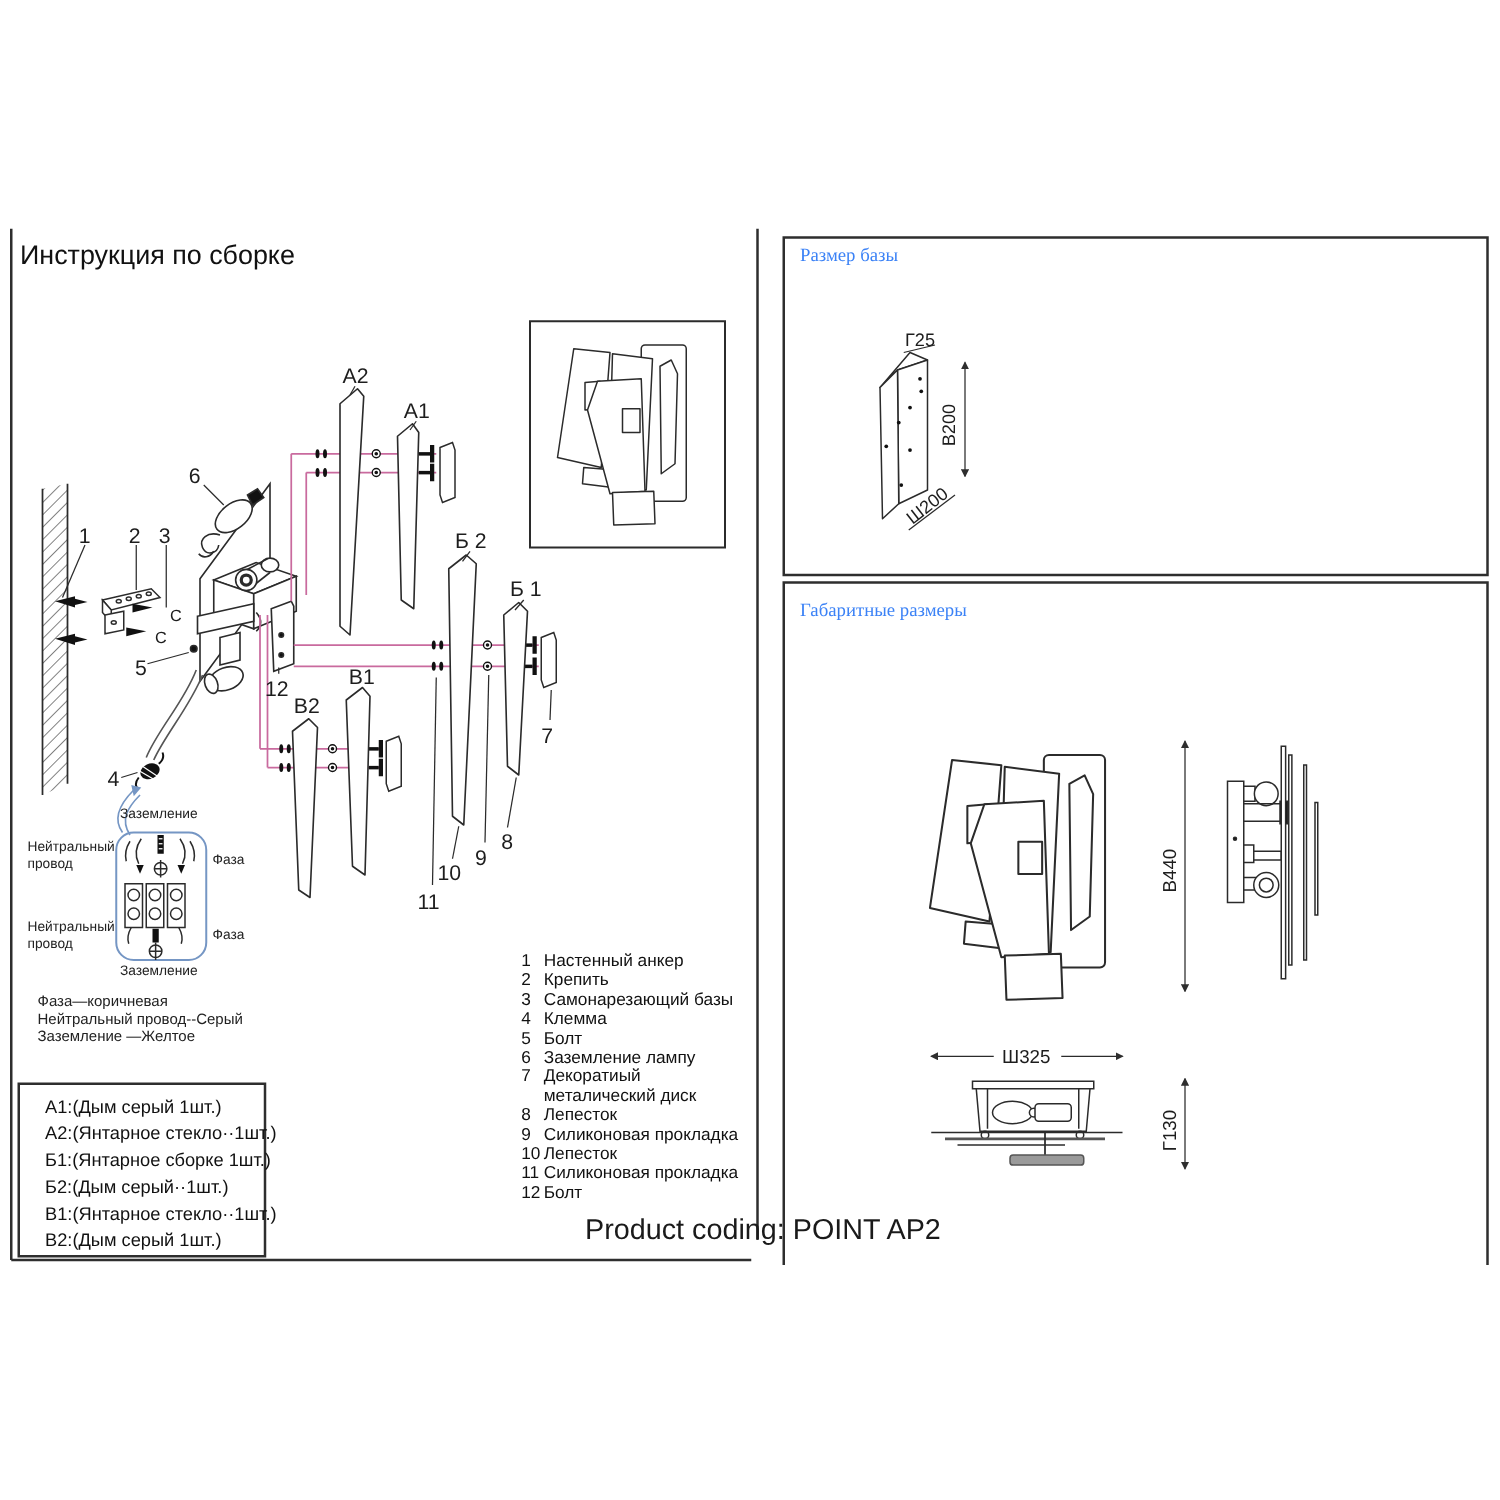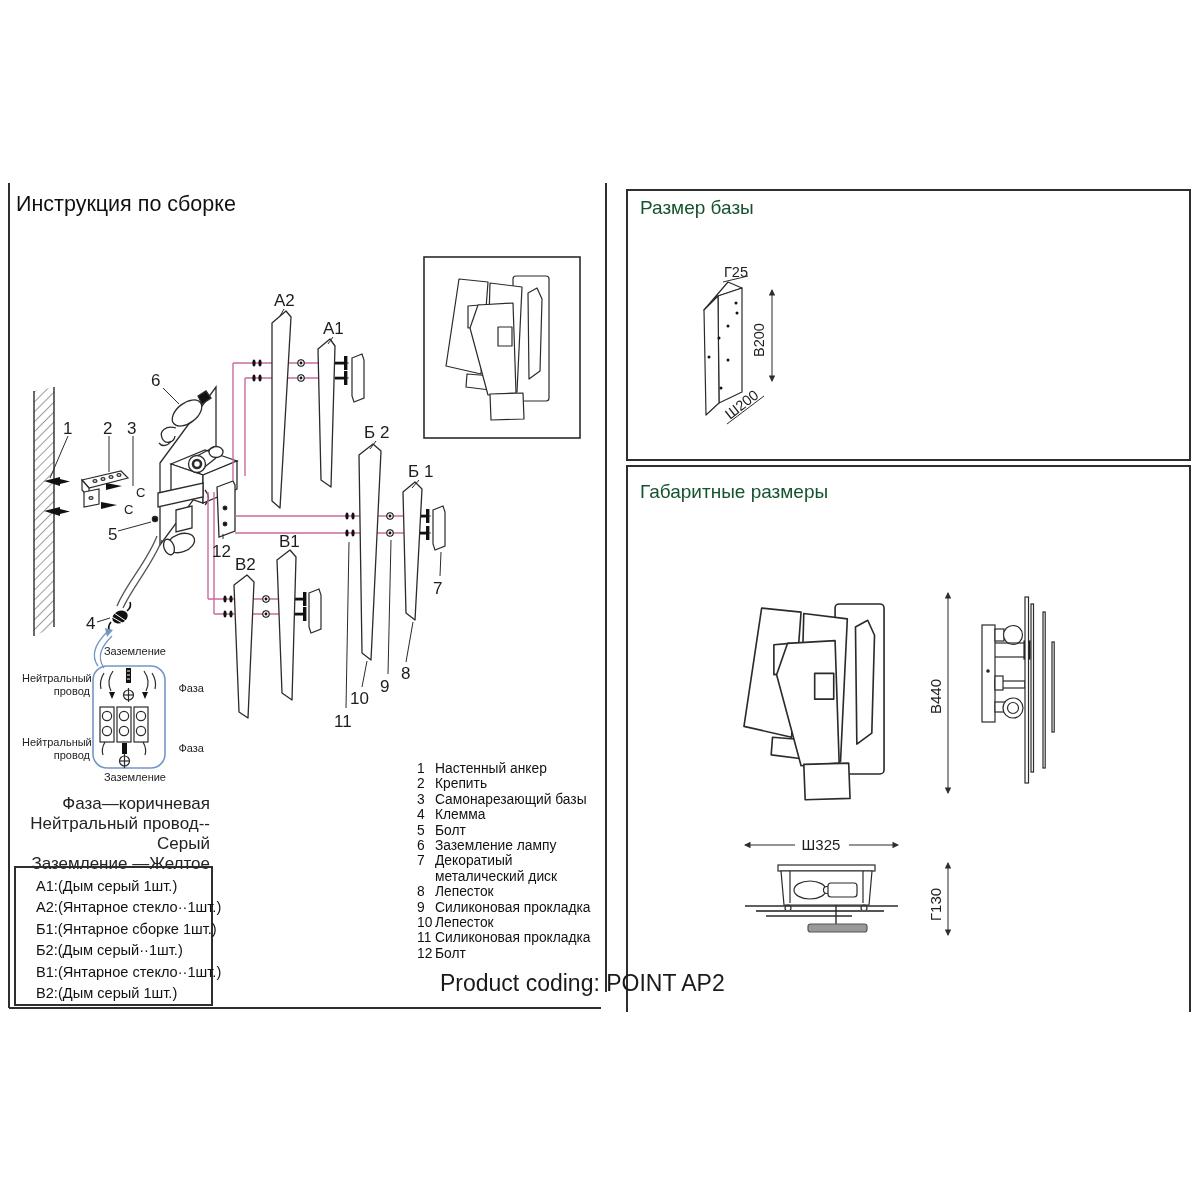--- a/index.html
+++ b/index.html
@@ -2,29 +2,29 @@
 <html><head>
 <meta charset="utf-8">
 <style>
   html,body{margin:0;padding:0;background:#fff;}
   body{width:1200px;height:1200px;position:relative;font-family:"Liberation Sans",sans-serif;color:#222;}
   .abs{position:absolute;}
   #stage{position:absolute;left:0;top:0;width:1200px;height:1200px;}
   svg{position:absolute;left:0;top:0;}
   svg text{font-family:"Liberation Sans",sans-serif;fill:#1d1d1d;}
   .title-main{font-size:21.5px;color:#111;}
-  .panel-title{font-size:19px;color:#14532d;}
-  .wire-label{font-size:11px;line-height:12.5px;color:#222;text-align:right;}
-  .wire-key{font-size:17px;color:#222;text-align:right;width:100%;}
+  .panel-title{font-size:15px;color:#3b82f6;font-family:Liberation Serif, serif;}
+  .wire-label{font-size:11px;line-height:12.5px;color:#222;text-align:left;}
+  .wire-key{font-size:12px;color:#222;text-align:left;width:100%;}
   .legend-box{left:14px;top:866px;width:199px;height:140px;border:2px solid #2e2e2e;box-sizing:border-box;padding:8px 0 0 20px;}
   .legend-box div{font-size:14.6px;line-height:21.4px;white-space:nowrap;color:#111;}
   .parts-list{left:417px;top:761px;width:200px;}
   .parts-row{display:flex;font-size:13.8px;line-height:15.4px;color:#111;}
   .parts-num{width:18px;flex:0 0 18px;}
-  .product-coding{left:440px;top:970px;font-size:23px;color:#1a1a1a;white-space:nowrap;}
+  .product-coding{left:468px;top:970px;font-size:23px;color:#1a1a1a;white-space:nowrap;}
 </style>
 </head>
 <body>
 
 <div id="stage">
 
 <svg width="1200" height="1200" viewBox="0 0 1200 1200">
   <defs>
     <pattern id="hatch" width="7" height="7" patternUnits="userSpaceOnUse" patternTransform="rotate(45)">
       <line x1="0" y1="0" x2="0" y2="7" stroke="#4a4a4a" stroke-width="1.1"></line>

